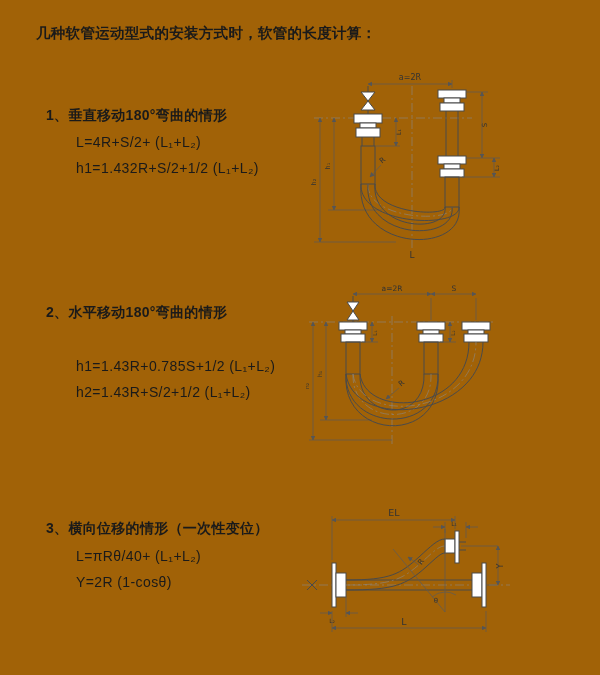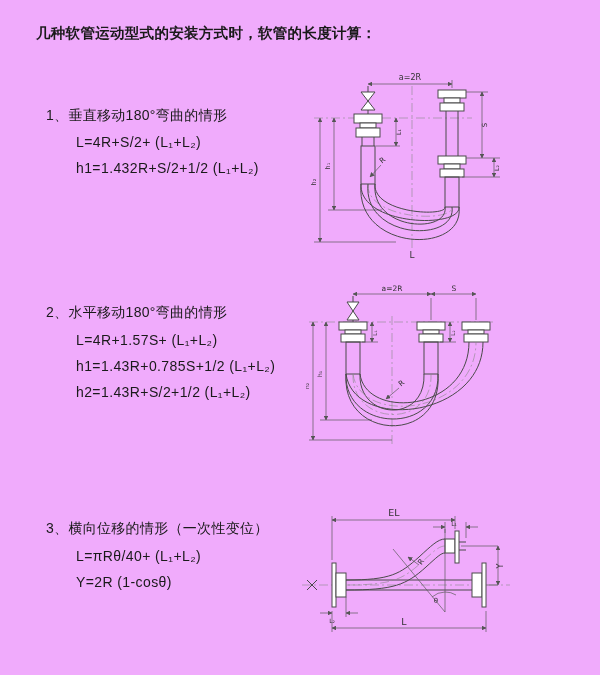--- a/index.html
+++ b/index.html
@@ -1,22 +1,22 @@
 <!DOCTYPE html>
 <html><head>
 <meta charset="utf-8">
 <style>
   html,body{margin:0;padding:0;background:#e8e8e8;}
   .page{
-    position:relative;width:600px;height:675px;background:#f0abfc;
+    position:relative;width:600px;height:675px;background:#a16207;
     overflow:hidden;font-family:"Liberation Sans","DejaVu Sans",sans-serif;color:#1a1a1a;
   }
   .txt{position:absolute;white-space:nowrap;letter-spacing:.3px;}
   .title{font-size:14.5px;font-weight:700;}
-  .heading{font-size:14px;font-weight:400;}
+  .heading{font-size:14px;font-weight:700;}
   .formula{font-size:14px;font-weight:400;letter-spacing:.4px;}
   .diagram{position:absolute;}
   
   .ln{stroke:#4a4a4a;stroke-width:1;fill:none;}
   .fl{stroke:#4a4a4a;stroke-width:1;fill:#ffffff;}
   .dim{stroke:#5a5a5a;stroke-width:.7;fill:none;}
   .cl{stroke:#8a8a8a;stroke-width:.6;fill:none;stroke-dasharray:9 3 2 3;}
   .dl{font-family:"DejaVu Sans",sans-serif;fill:#333;}
 </style>
 </head>
@@ -24,21 +24,20 @@
 
 <div class="page">
 
   <div class="txt title" style="left:36px;top:24px">几种软管运动型式的安装方式时，软管的长度计算：</div>
 
   <div class="txt heading" style="left:46px;top:107px">1、垂直移动180°弯曲的情形</div>
   <div class="txt formula" style="left:76px;top:134px">L=4R+S/2+ (L₁+L₂)</div>
   <div class="txt formula" style="left:76px;top:160px">h1=1.432R+S/2+1/2 (L₁+L₂)</div>
 
   <div class="txt heading" style="left:46px;top:304px">2、水平移动180°弯曲的情形</div>
-  <div class="txt formula" style="left:76px;top:332px">L=4R+1.57S+ (L₁+L₂)</div>
   <div class="txt formula" style="left:76px;top:358px">h1=1.43R+0.785S+1/2 (L₁+L₂)</div>
   <div class="txt formula" style="left:76px;top:384px">h2=1.43R+S/2+1/2 (L₁+L₂)</div>
 
   <div class="txt heading" style="left:46px;top:520px">3、横向位移的情形（一次性变位）</div>
   <div class="txt formula" style="left:76px;top:548px">L=πRθ/40+ (L₁+L₂)</div>
   <div class="txt formula" style="left:76px;top:574px">Y=2R (1-cosθ)</div>
 
   <svg class="diagram" style="left:310px;top:68px" width="280" height="192" viewBox="0 0 280 192">
     <defs>
       <marker id="a1" viewBox="0 0 10 10" refX="9" refY="5" markerWidth="7" markerHeight="7" orient="auto-start-reverse">

